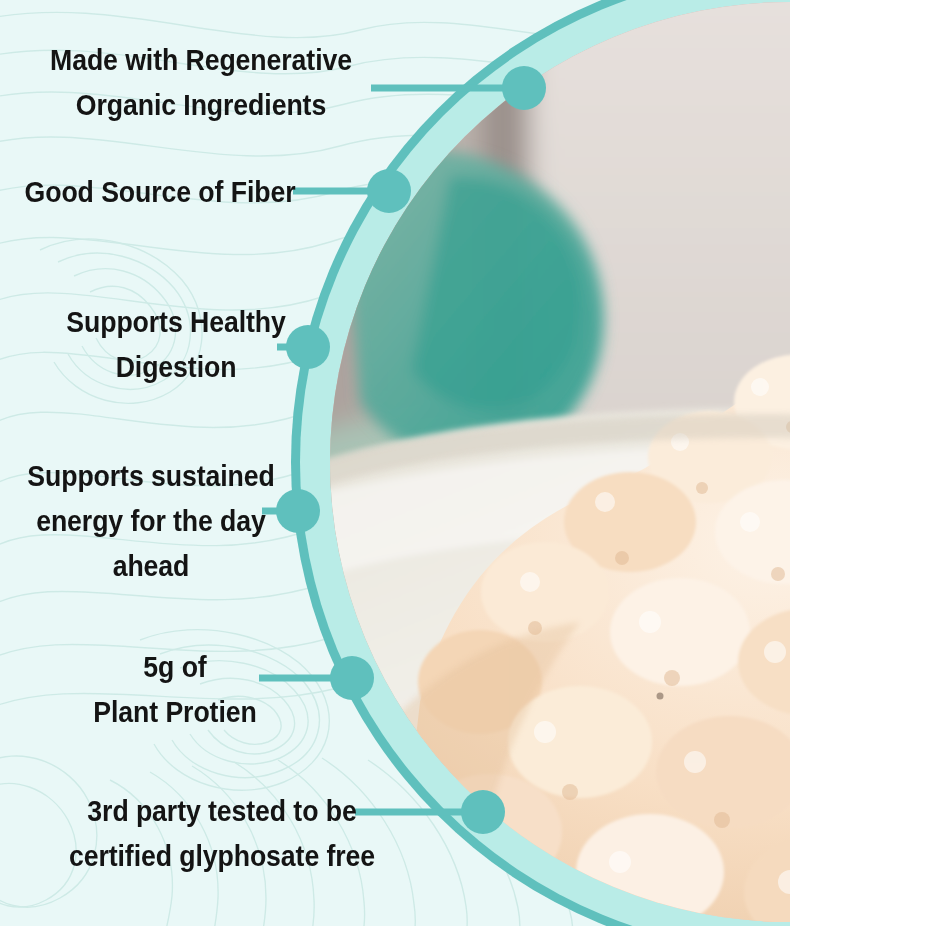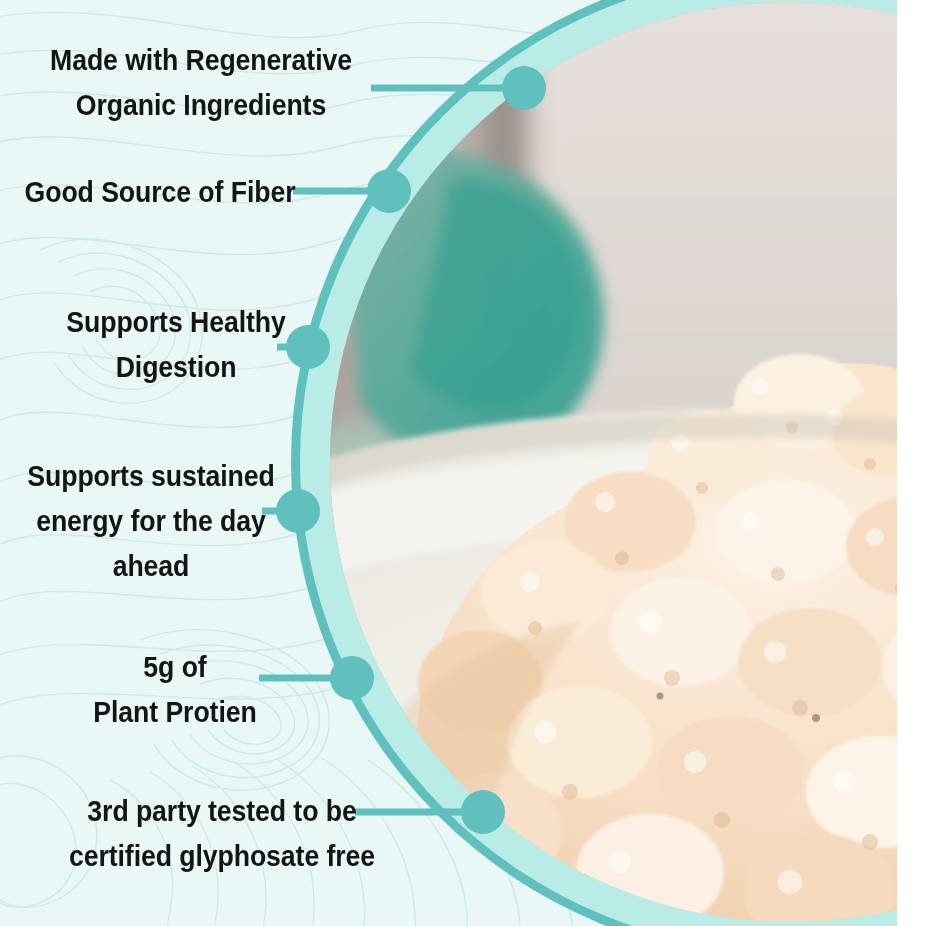--- a/index.html
+++ b/index.html
@@ -2,21 +2,21 @@
 <html><head>
 <meta charset="utf-8">
 <style>
   html, body {
     margin: 0;
     padding: 0;
     background: #ffffff;
   }
   #stage {
     position: relative;
-    width: 897px;
+    width: 790px;
     height: 926px;
     overflow: hidden;
     background: #e9f8f7;
     font-family: "Liberation Sans", "DejaVu Sans", sans-serif;
   }
 
   
   .topo-layer {
     position: absolute;
     inset: 0;

